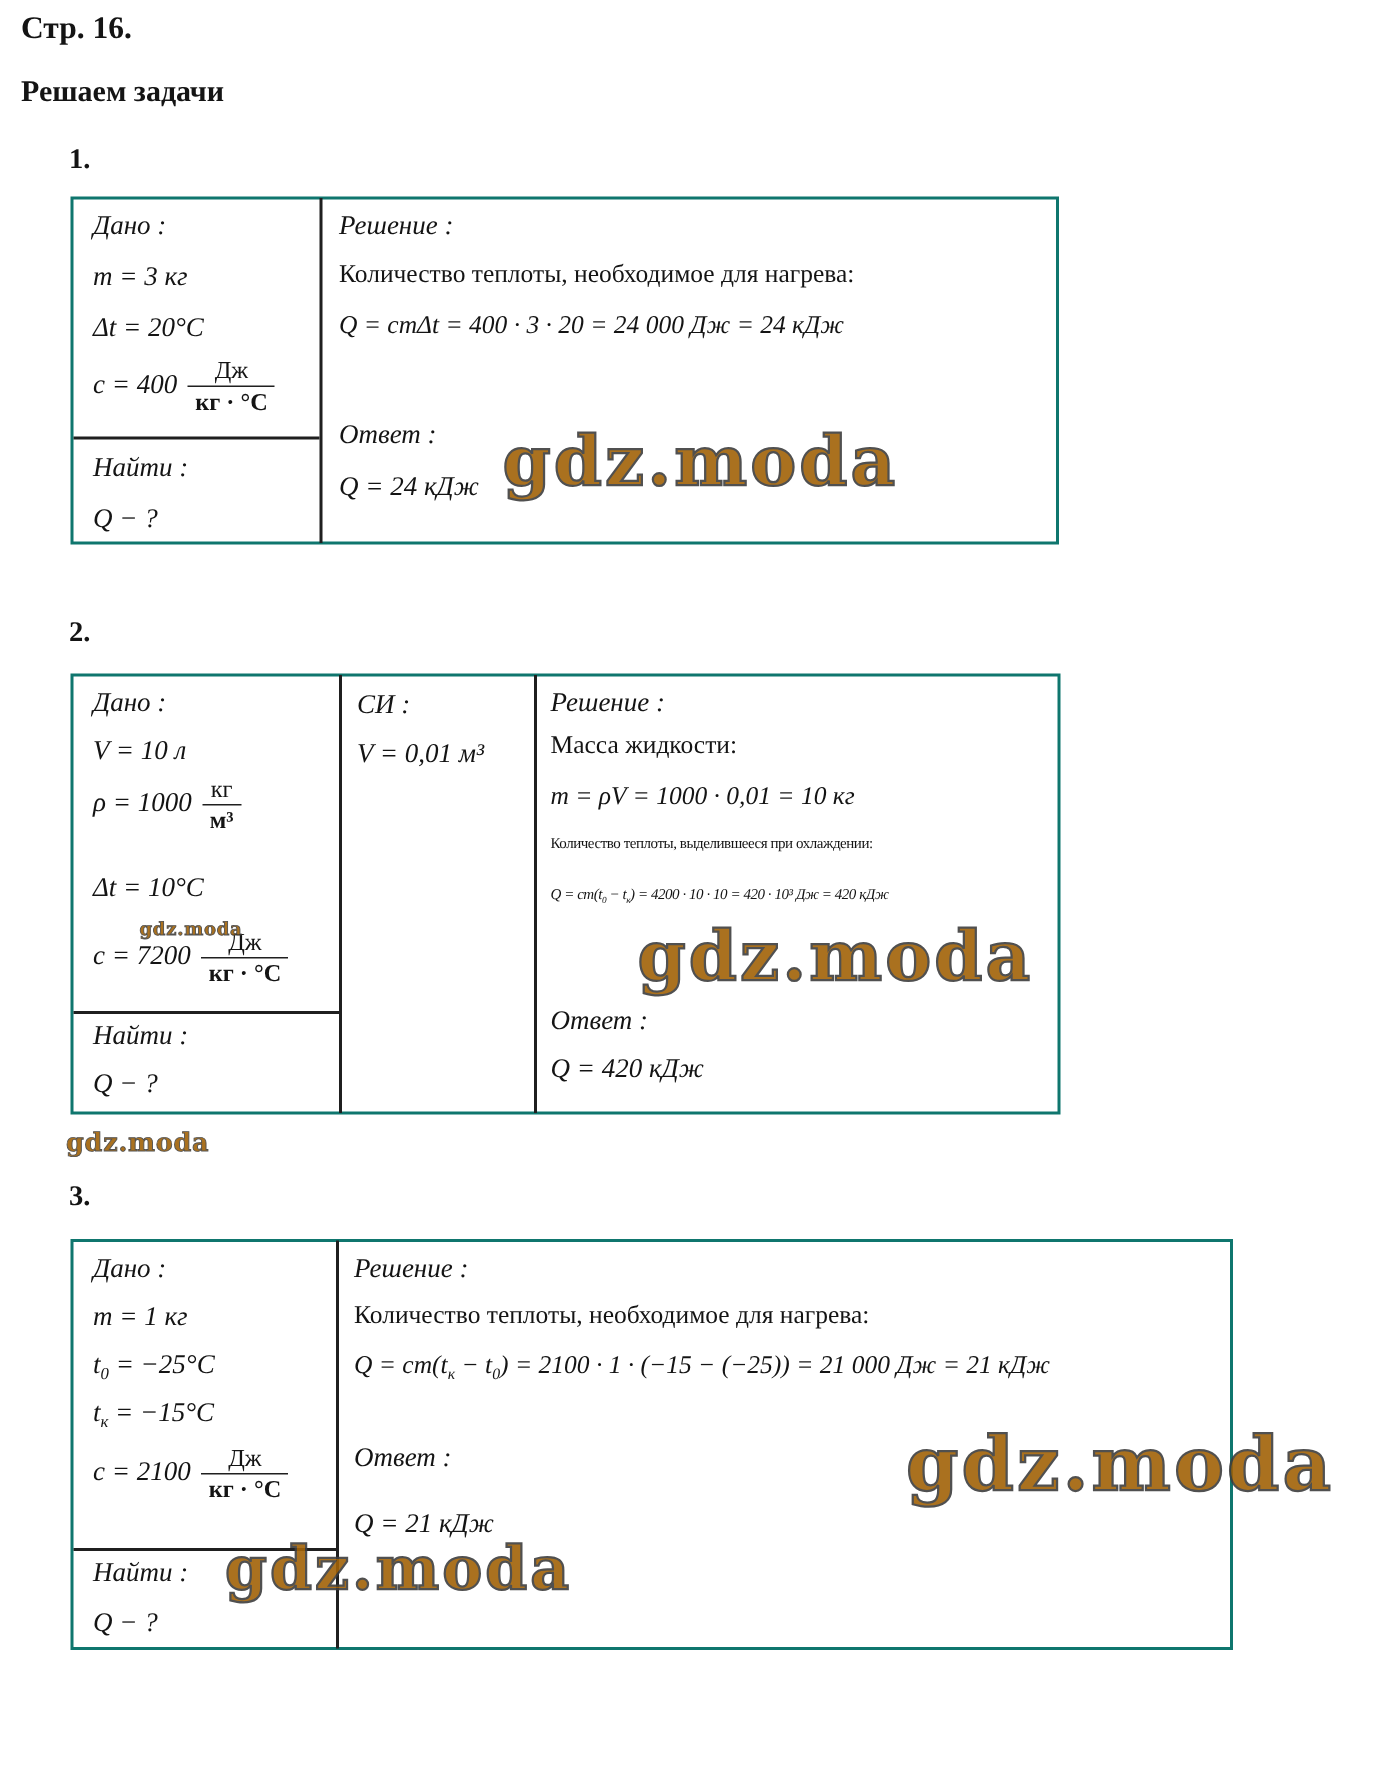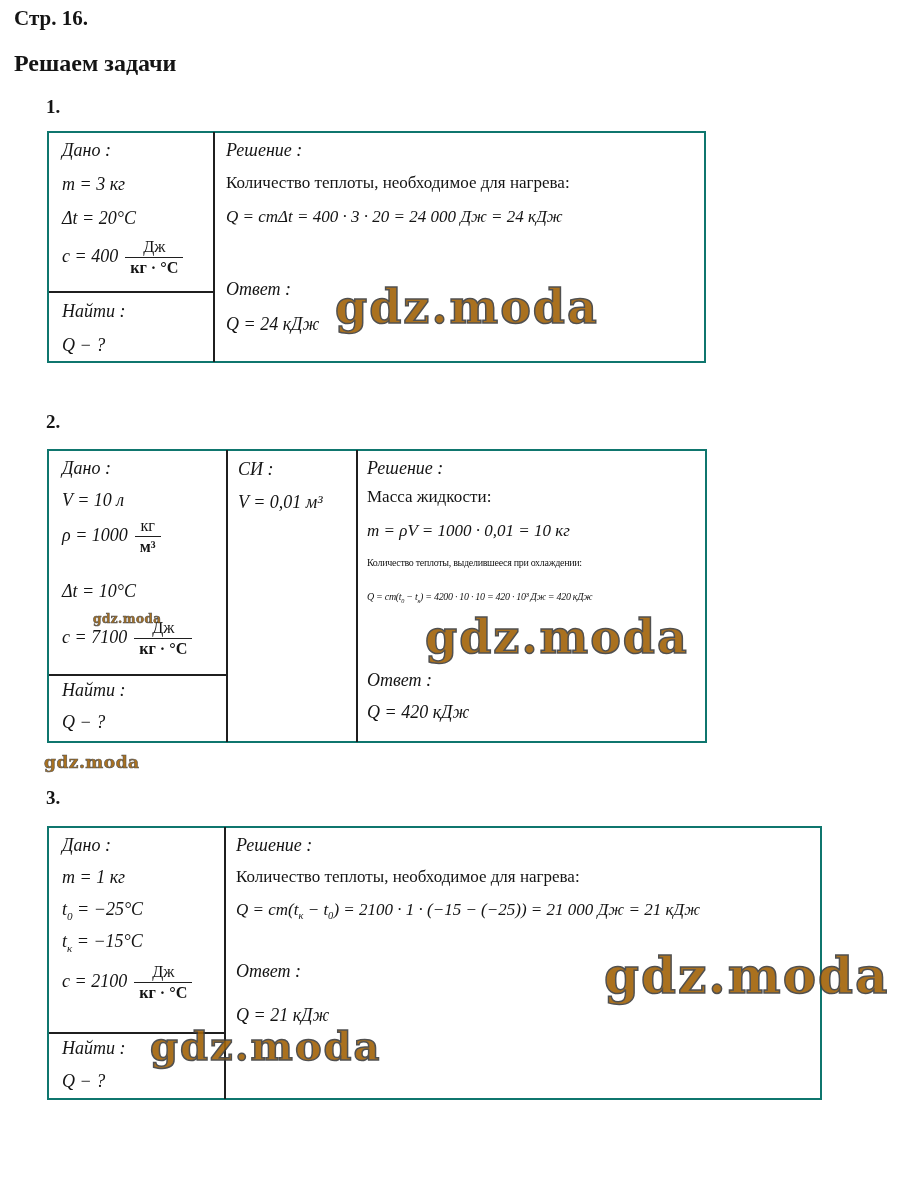--- a/index.html
+++ b/index.html
@@ -4,21 +4,21 @@
 <style>
   * { margin:0; padding:0; box-sizing:border-box; }
   html,body { background:#ffffff; }
   .page {
     position:relative; width:916px; height:1179px; background:#fff;
     font-family:"Liberation Serif","DejaVu Serif",serif; color:#141414;
     overflow:hidden;
   }
   .abs { position:absolute; }
   .hdr { font-weight:bold; font-size:21px; }
-  .sub-hdr { font-weight:bold; font-size:24px;font-family:Liberation Serif, serif; }
+  .sub-hdr { font-weight:bold; font-size:20px;font-family:Liberation Serif, serif; }
   .num-hdr { font-weight:bold; font-size:19px; }
   .lbl { font-style:italic; font-size:18px; }
   .math { font-style:italic; font-size:18px; white-space:nowrap; }
   .txt { font-size:17px; white-space:nowrap; }
   .t17 { font-size:17px; }
   .t16 { font-size:10px; letter-spacing:-0.3px; }
   .nw { white-space:nowrap; }
 
   .tbl { position:absolute; border:2px solid #0f766e; background:transparent; }
   .vline { position:absolute; top:-1px; bottom:-1px; width:0; border-left:2px solid #1f1f1f; }
@@ -75,21 +75,21 @@
     <div class="vline" style="left:307px;"></div>
     <div class="hline" style="left:0; top:223px; width:177px;"></div>
 
     <div class="abs lbl" style="left:13px; top:7px;">Дано :</div>
     <div class="abs math" style="left:13px; top:39px;">V = 10 л</div>
     <div class="abs math" style="left:13px; top:66px;">
       <span>ρ = 1000</span><span class="frac"><span class="fr-num">кг</span><span class="fr-den">м³</span></span>
     </div>
     <div class="abs math" style="left:13px; top:130px;">Δt = 10°С</div>
     <div class="abs math" style="left:13px; top:168px;">
-      <span>c = 7100</span><span class="frac"><span class="fr-num">Дж</span><span class="fr-den">кг · °С</span></span>
+      <span>c = 7200</span><span class="frac"><span class="fr-num">Дж</span><span class="fr-den">кг · °С</span></span>
     </div>
     <div class="abs lbl" style="left:13px; top:229px;">Найти :</div>
     <div class="abs math" style="left:13px; top:261px;">Q − ?</div>
 
     <div class="abs lbl" style="left:189px; top:8px;">СИ :</div>
     <div class="abs math" style="left:189px; top:41px;">V = 0,01 м³</div>
 
     <div class="abs lbl" style="left:318px; top:7px;">Решение :</div>
     <div class="abs txt" style="left:318px; top:36px;">Масса жидкости:</div>
     <div class="abs math t17" style="left:318px; top:70px;">m = ρV = 1000 · 0,01 = 10 кг</div>

